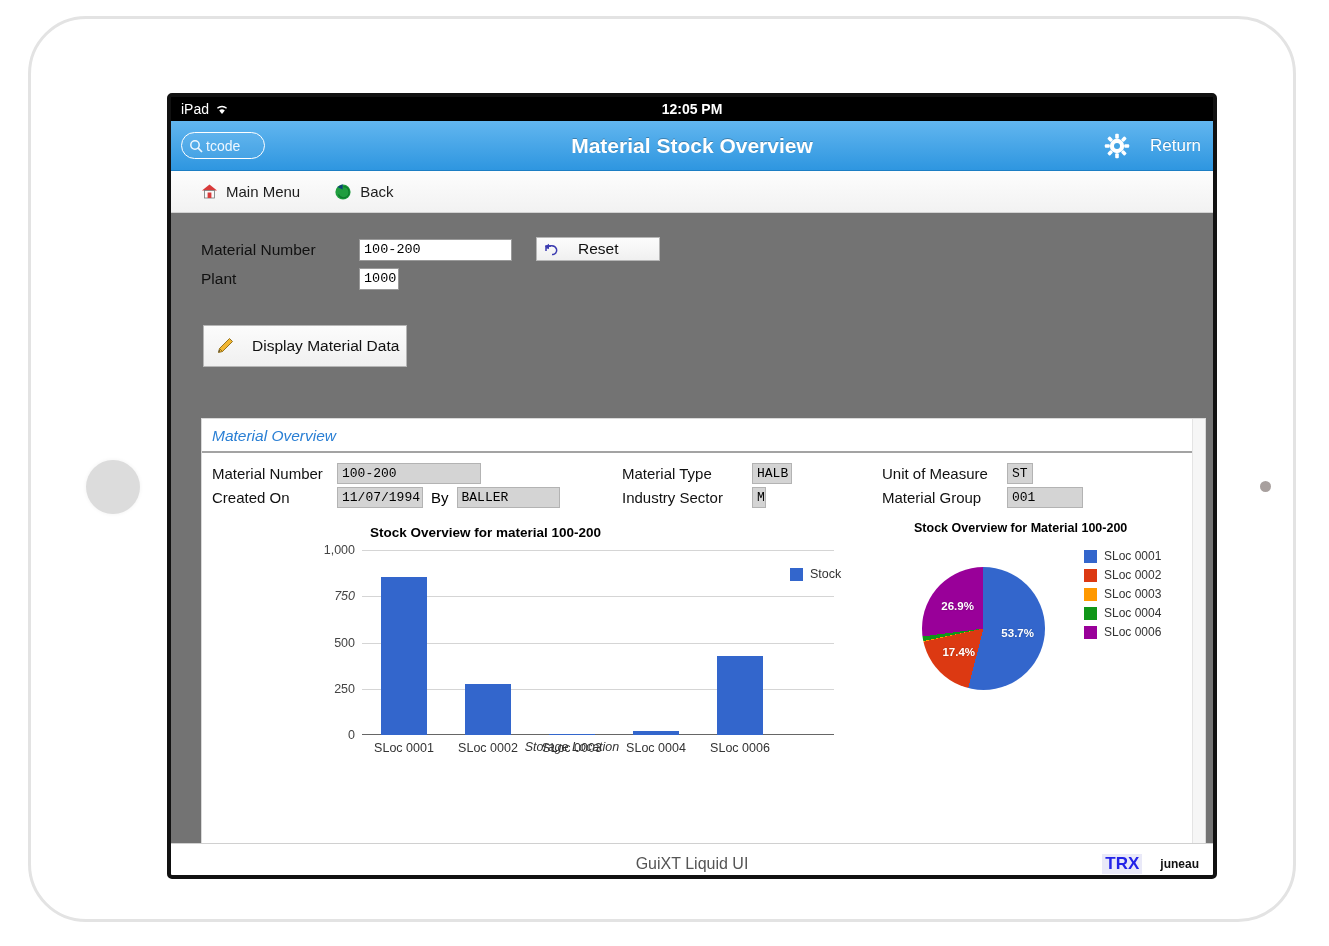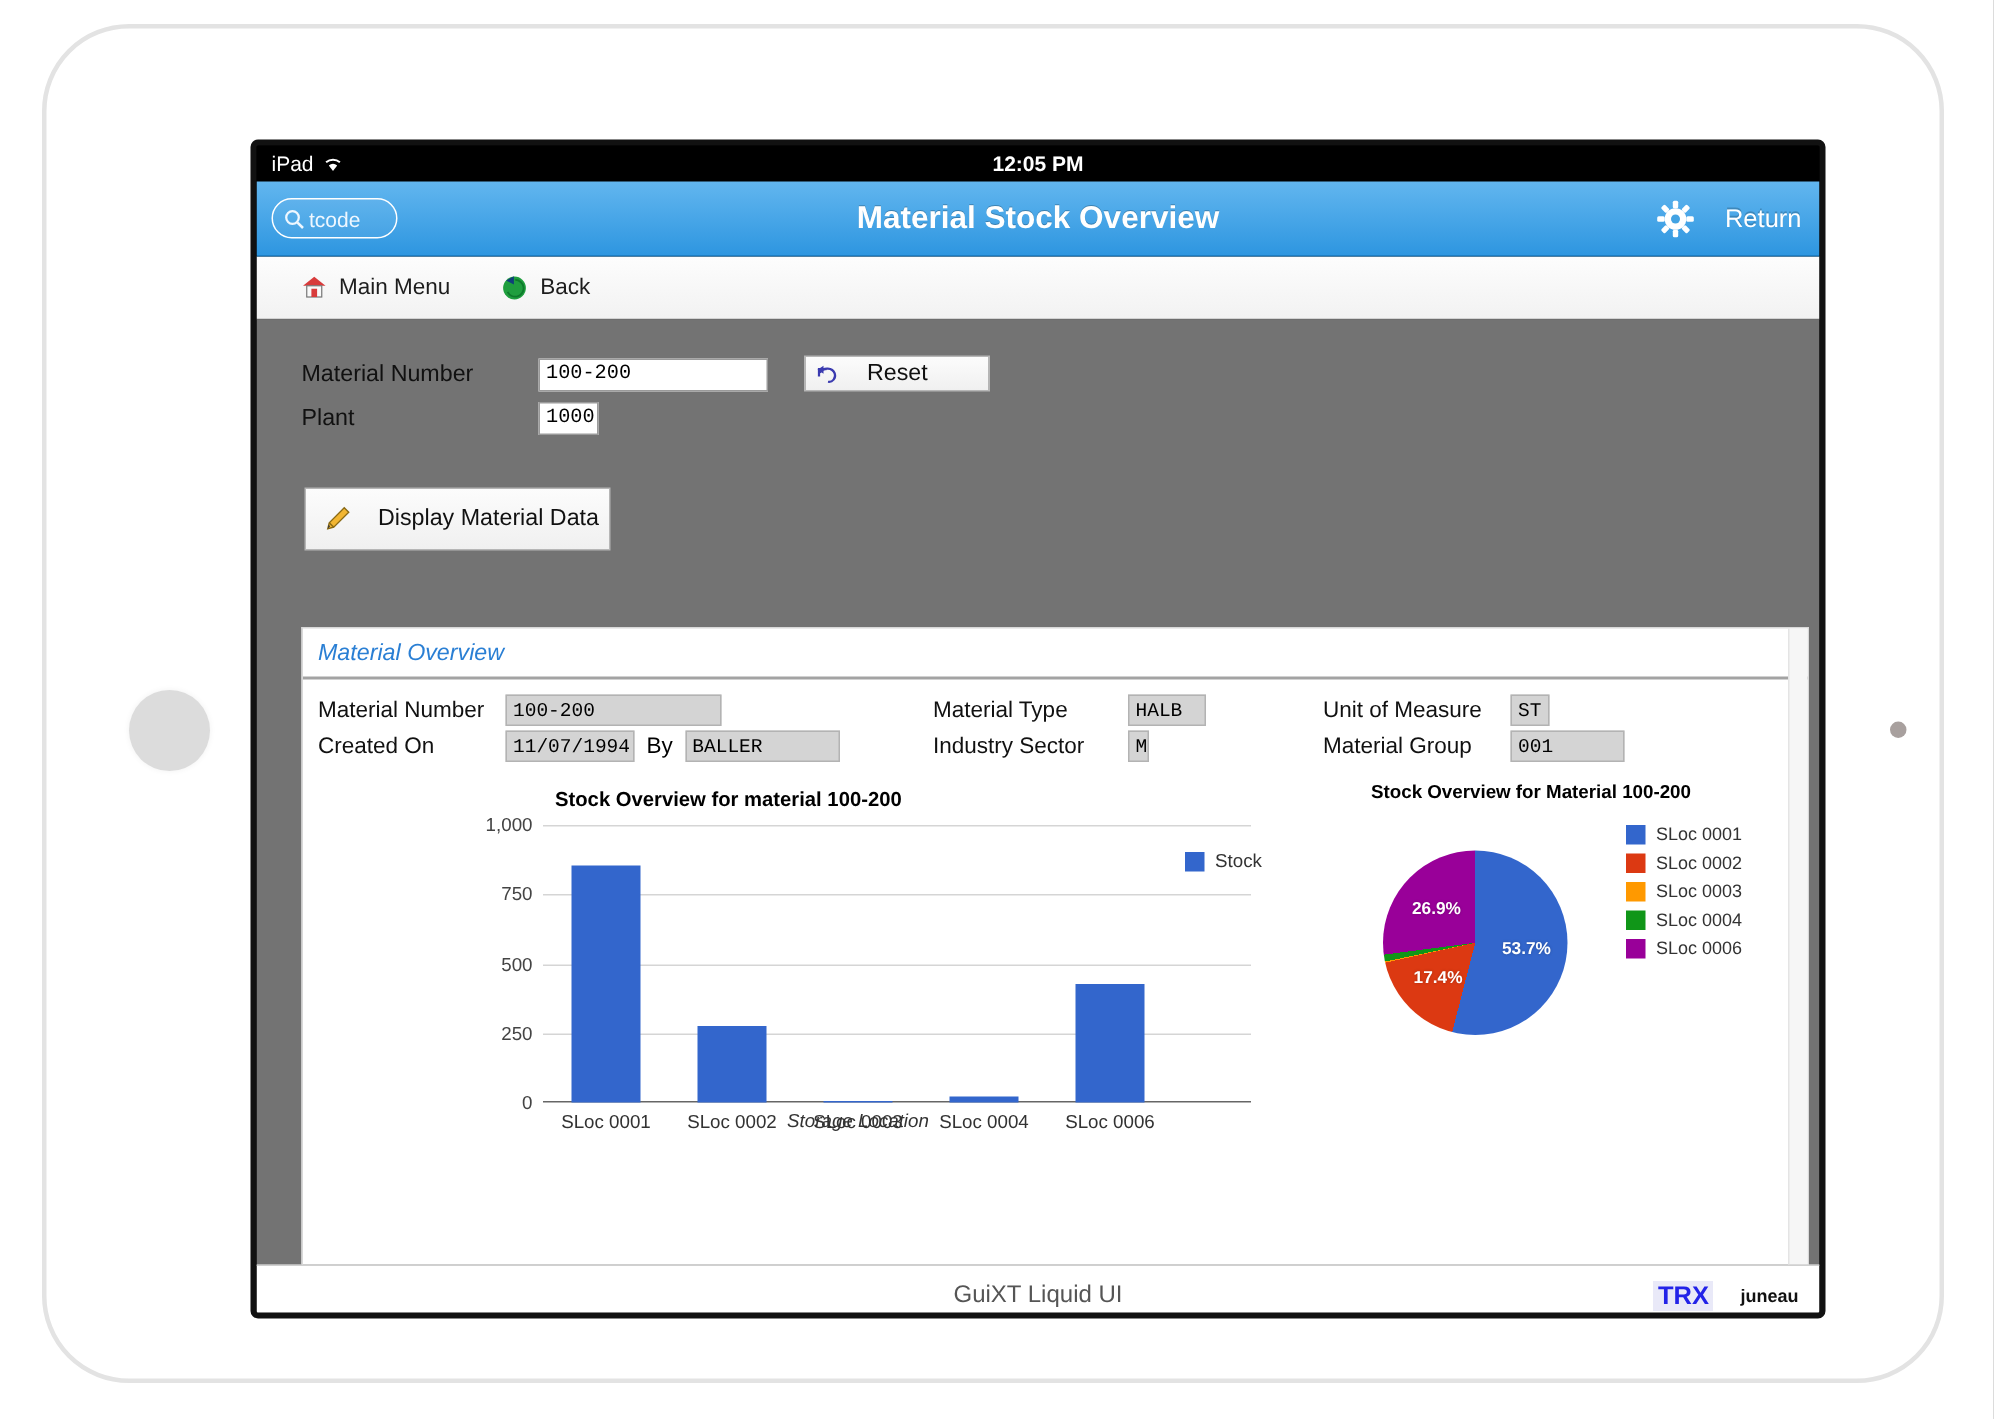--- a/index.html
+++ b/index.html
@@ -453,21 +453,21 @@
               <span class="ov-label">Created On</span>
               <span class="ro" style="width:86px">11/07/1994</span>
               <span style="font-size:15px;padding:0 8px">By</span>
               <span class="ro" style="width:103px">BALLER</span>
             </div>
           </div>
 
           <div class="col-b">
             <div class="ov-row">
               <span class="ov-label">Material Type</span>
-              <span class="ro" style="width:52px">HALB</span>
+              <span class="ro" style="width:40px">HALB</span>
             </div>
             <div class="ov-row">
               <span class="ov-label">Industry Sector</span>
               <span class="ro" style="width:14px">M</span>
             </div>
           </div>
 
           <div class="col-c">
             <div class="ov-row">
               <span class="ov-label">Unit of Measure</span>
@@ -485,21 +485,21 @@
           <div id="bar-chart">
             <div id="bar-title">Stock Overview for material 100-200</div>
             <div id="bar-plot">
                 <div class="grid-line" style="top: 185px; background: transparent;"></div>
                 <div class="y-tick" style="top: 185px;">0</div>
                 <div class="grid-line" style="top: 138.75px;"></div>
                 <div class="y-tick" style="top: 138.75px;">250</div>
                 <div class="grid-line" style="top: 92.5px;"></div>
                 <div class="y-tick" style="top: 92.5px;">500</div>
                 <div class="grid-line" style="top: 46.25px;"></div>
-                <div class="y-tick" style="top: 46.25px;">750</div>
+                <div class="y-tick" style="top: 46.25px; font-style: italic;">750</div>
                 <div class="grid-line" style="top: 0px;"></div>
                 <div class="y-tick" style="top: 0px;">1,000</div>
                 <div id="bar-baseline"></div>
                 <div class="bar-col" style="left: 19.32px; width: 45.36px; height: 185px;">
                   <div class="bar-rect" style="background: rgb(51, 102, 204); height: 158.175px;"></div>
                   <div class="bar-xlabel">SLoc 0001</div>
                 </div>
                 <div class="bar-col" style="left: 103.32px; width: 45.36px; height: 185px;">
                   <div class="bar-rect" style="background: rgb(51, 102, 204); height: 50.875px;"></div>
                   <div class="bar-xlabel">SLoc 0002</div>

